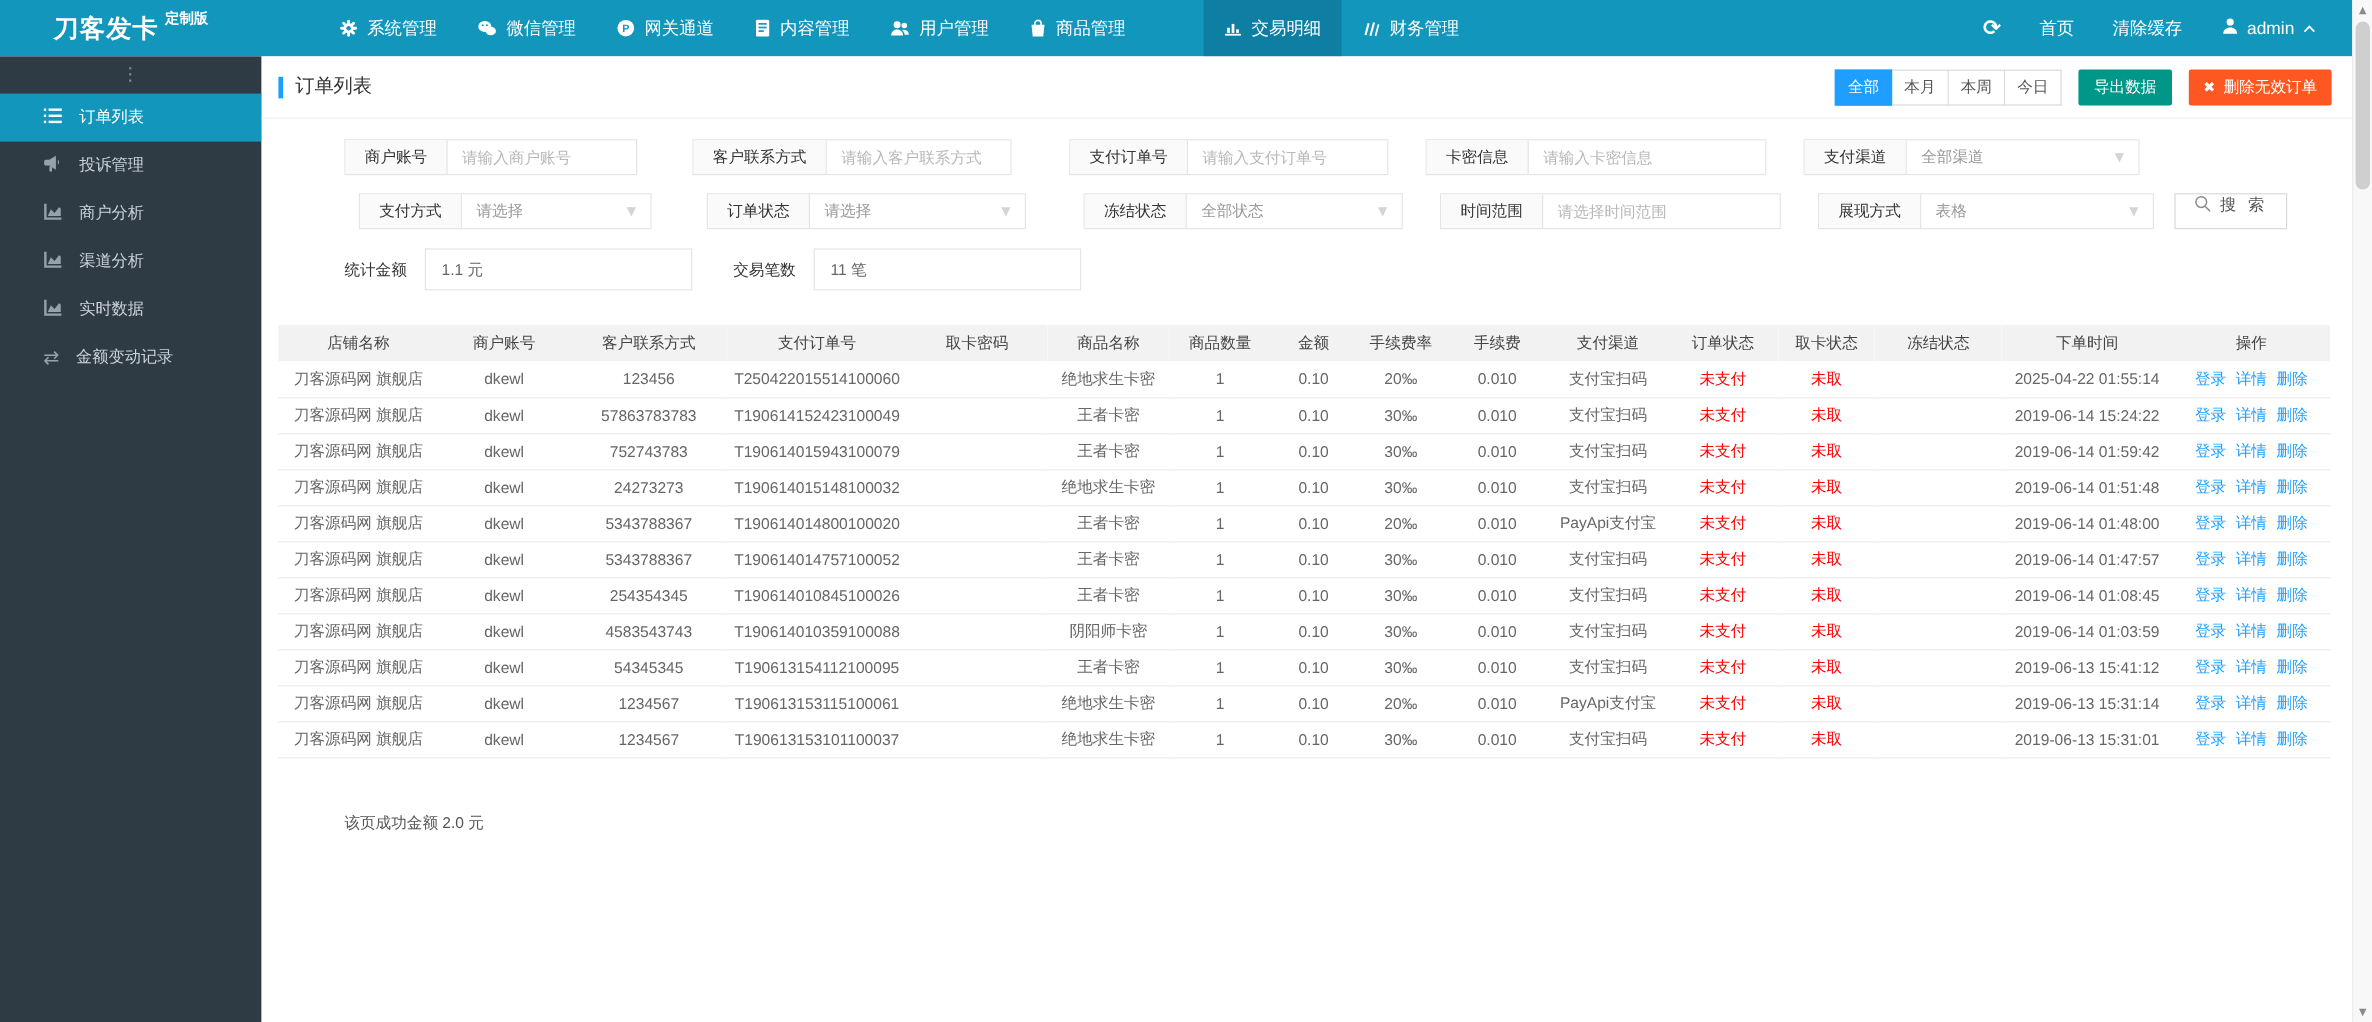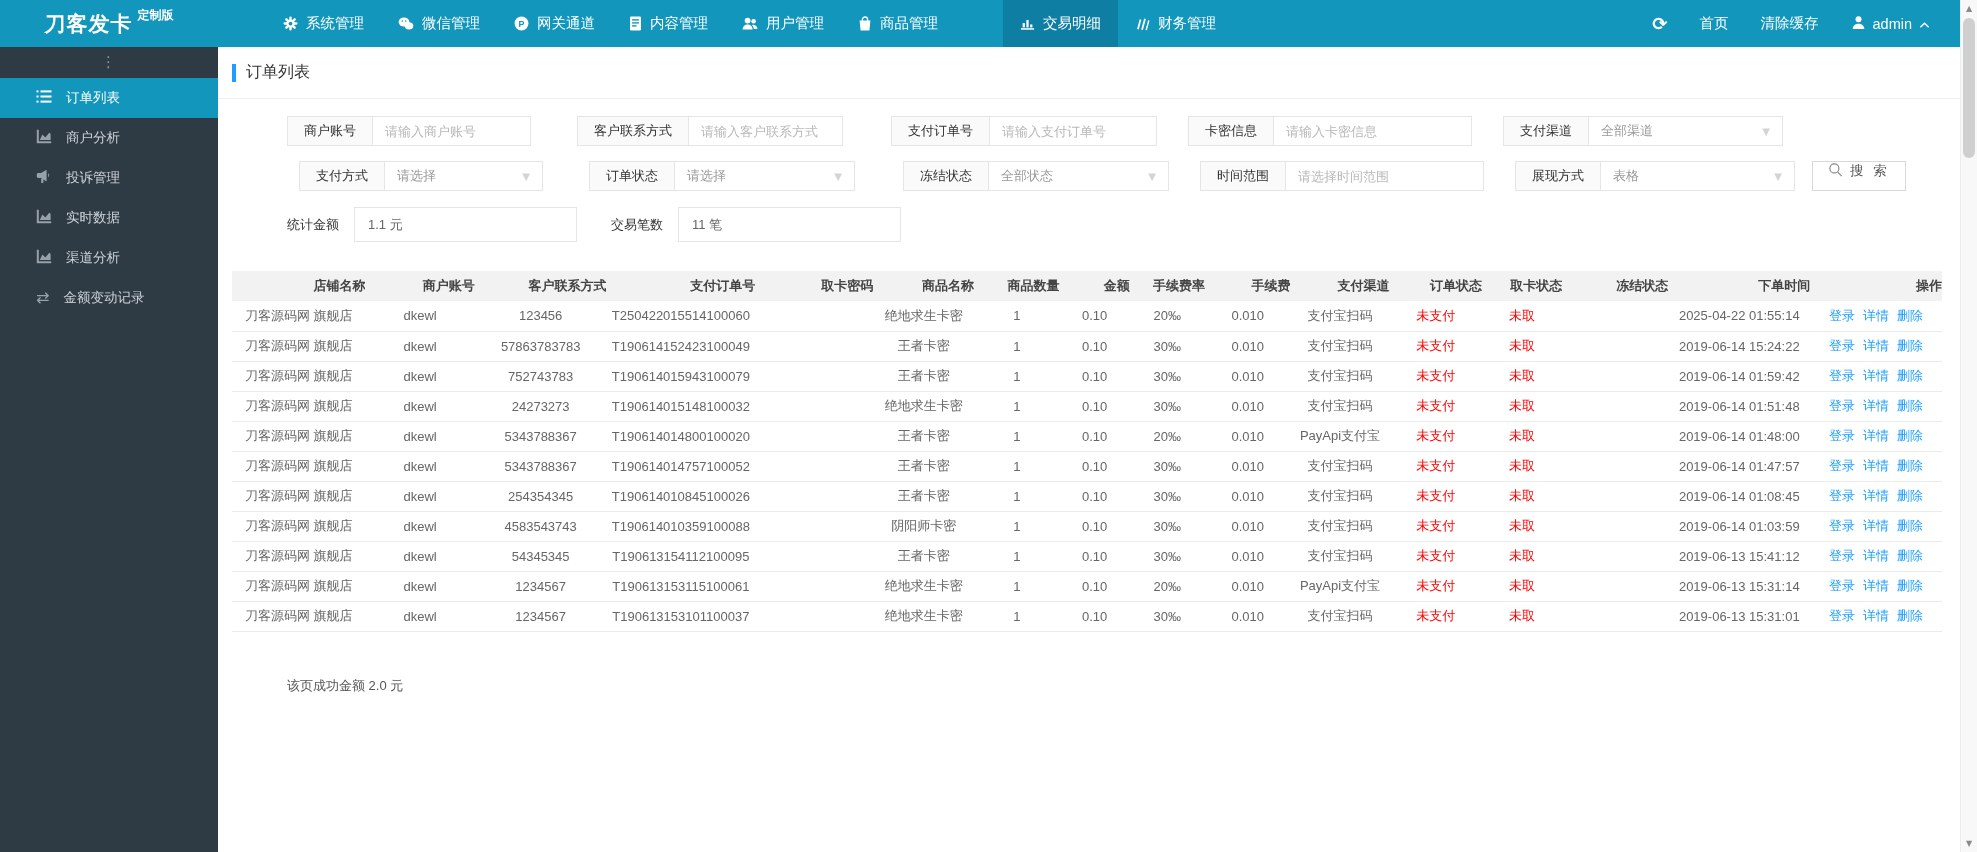--- a/index.html
+++ b/index.html
@@ -71,21 +71,21 @@
   
   .stats{display:flex;margin:16px 0 0 69px;}
   .stat{display:flex;align-items:center;}
   .stat + .stat{margin-left:34px;}
   .stat-label{font-size:13px;color:#333;margin-right:15px;}
   .stat-box{width:223px;height:35px;line-height:33px;border:1px solid var(--border);padding:0 13px;font-size:13px;color:#666;}
 
   
   .table-wrap{margin:29px 18px 0 14px;}
   table{width:100%;border-collapse:collapse;table-layout:fixed;}
-  thead th{background:#f2f2f2;height:30px;font-size:13px;color:#444;font-weight:bold;white-space:nowrap;overflow:hidden;text-align:right;}
+  thead th{background:#f2f2f2;height:30px;font-size:13px;color:#444;font-weight:normal;white-space:nowrap;overflow:hidden;}
   tbody td{height:30px;text-align:center;font-size:13px;color:#666;border-bottom:1px solid #ebebeb;white-space:nowrap;overflow:hidden;}
   td.red{color:var(--red);}
   .action-link{color:var(--blue);margin:0 4px;cursor:pointer;text-decoration:none;}
   .c0{width:7.8%}.c1{width:6.4%}.c2{width:7.7%}.c3{width:8.7%}.c4{width:6.9%}
   .c5{width:5.9%}.c6{width:5.0%}.c7{width:4.1%}.c8{width:4.4%}.c9{width:5.0%}
   .c10{width:5.8%}.c11{width:5.4%}.c12{width:4.7%}.c13{width:6.2%}.c14{width:8.3%}.c15{width:7.7%}
 
   .footer-note{margin:45px 0 0 69px;font-size:13px;color:#555;}
 
   
@@ -229,65 +229,78 @@
             <rect x="4.5" y="1.4" width="11" height="2"></rect>
             <rect x="4.5" y="6.5" width="11" height="2"></rect>
             <rect x="4.5" y="11.6" width="11" height="2"></rect>
           </g>
         </svg></span>
     <span>订单列表</span>
   </div>
   <div class="side-item">
     <span><svg width="16" height="15" viewBox="0 0 16 15">
           <g class="sfill">
-            <path d="M0.8 14.2V0.8h2v11.4h12.4v2z"></path>
-            <path d="M3.8 11 6.4 5.4l3 3.2 3.8-4.8 1.4 1v6.2z"></path>
-          </g>
-        </svg></span>
-    <span>商户分析</span>
-  </div>
-  <div class="side-item">
-    <span><svg width="16" height="15" viewBox="0 0 16 15">
-          <g class="sfill">
             <path d="M10.6.8v11.6L5 8.9H2.1A1.3 1.3 0 0 1 .8 7.6V5.4c0-.7.6-1.3 1.3-1.3H5z"></path>
             <path d="M12.2 4.2c1.3.6 1.3 3.4 0 4z"></path>
             <rect x="5.2" y="9.6" width="2.2" height="4.4" rx="0.6"></rect>
           </g>
         </svg></span>
     <span>投诉管理</span>
+  </div>
+  <div class="side-item">
+    <span><svg width="16" height="15" viewBox="0 0 16 15">
+          <g class="sfill">
+            <path d="M0.8 14.2V0.8h2v11.4h12.4v2z"></path>
+            <path d="M3.8 11 6.4 5.4l3 3.2 3.8-4.8 1.4 1v6.2z"></path>
+          </g>
+        </svg></span>
+    <span>商户分析</span>
+  </div>
+  <div class="side-item">
+    <span><svg width="16" height="15" viewBox="0 0 16 15">
+          <g class="sfill">
+            <path d="M0.8 14.2V0.8h2v11.4h12.4v2z"></path>
+            <path d="M3.8 11 6.4 5.4l3 3.2 3.8-4.8 1.4 1v6.2z"></path>
+          </g>
+        </svg></span>
+    <span>渠道分析</span>
   </div>
   <div class="side-item">
     <span><svg width="16" height="15" viewBox="0 0 16 15">
           <g class="sfill">
             <path d="M0.8 14.2V0.8h2v11.4h12.4v2z"></path>
             <path d="M3.8 11 6.4 5.4l3 3.2 3.8-4.8 1.4 1v6.2z"></path>
           </g>
         </svg></span>
     <span>实时数据</span>
   </div>
   <div class="side-item">
-    <span><svg width="16" height="15" viewBox="0 0 16 15">
-          <g class="sfill">
-            <path d="M0.8 14.2V0.8h2v11.4h12.4v2z"></path>
-            <path d="M3.8 11 6.4 5.4l3 3.2 3.8-4.8 1.4 1v6.2z"></path>
-          </g>
-        </svg></span>
-    <span>渠道分析</span>
-  </div>
-  <div class="side-item">
     <span class="uicon">⇄</span>
     <span>金额变动记录</span>
   </div>
 </div>
 
 <div class="main">
 
   <div class="page-header">
     <span class="title-accent"></span>
     <span class="page-title">订单列表</span>
+    <div class="header-actions">
+      <div class="btn-group">
+        <button class="tab-btn active">全部</button>
+        <button class="tab-btn">本月</button>
+        <button class="tab-btn">本周</button>
+        <button class="tab-btn">今日</button>
+      </div>
+      <button class="btn-export">导出数据</button>
+      <button class="btn-delete">
+        <span class="x-glyph">✖</span>
+        <span>删除无效订单</span>
+      </button>
+    </div>
   </div>
 
   <div class="filters">
     <div class="frow">
       <div class="fgroup g1">
         <span class="flabel">商户账号</span>
         <input class="finput" placeholder="请输入商户账号" style="">
       </div>
       <div class="fgroup g2">
         <span class="flabel">客户联系方式</span>

